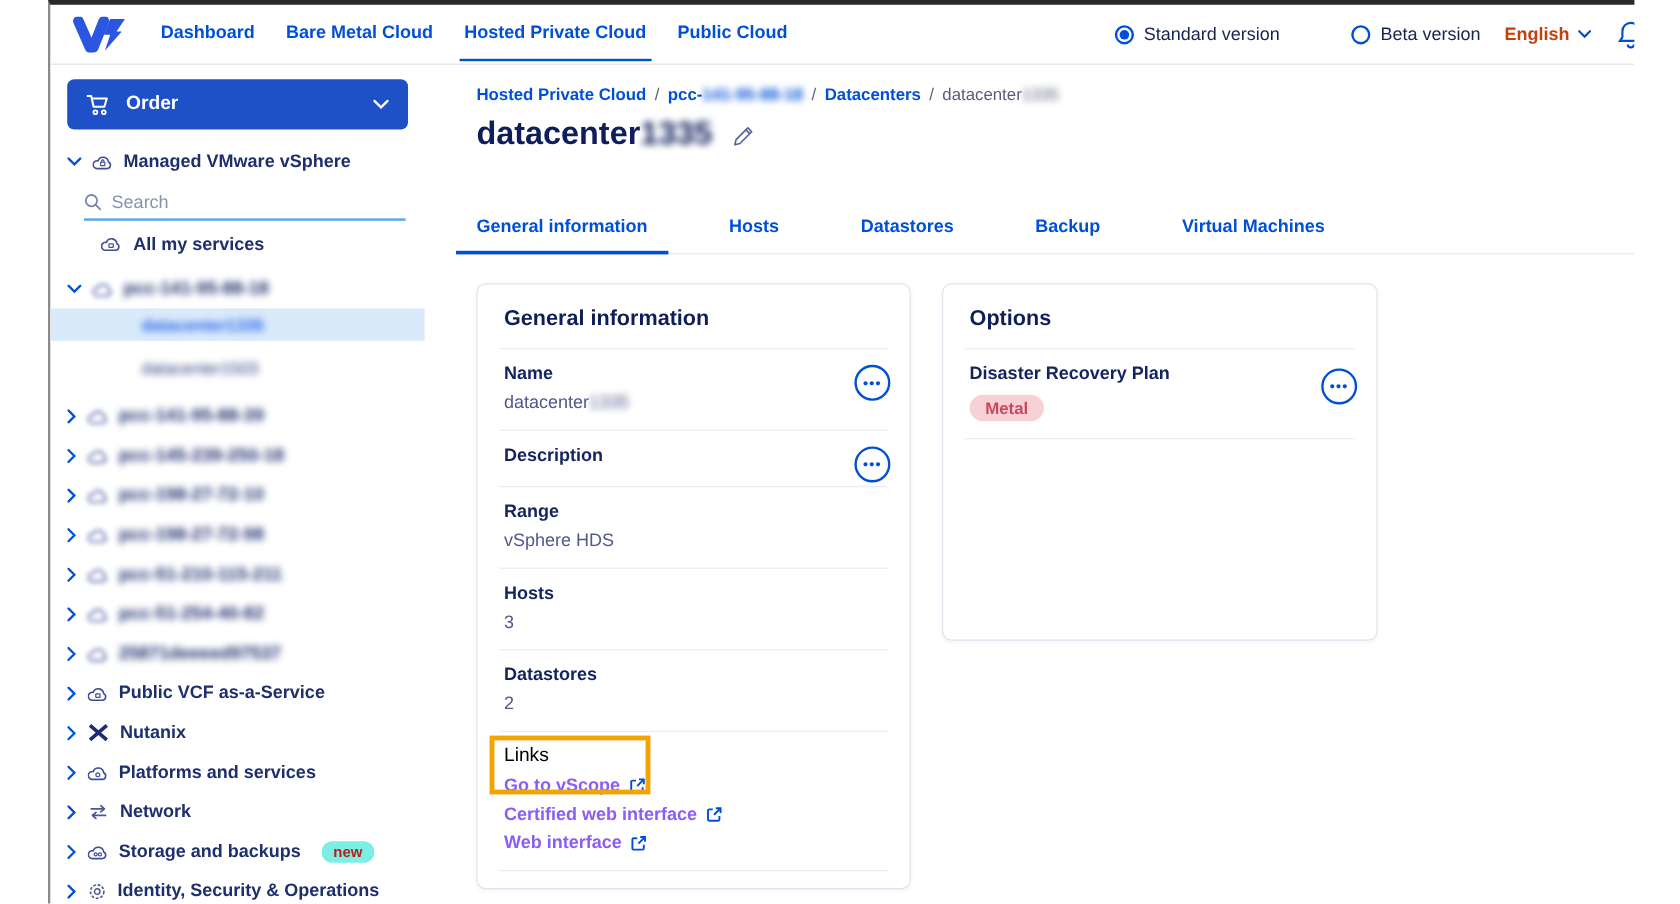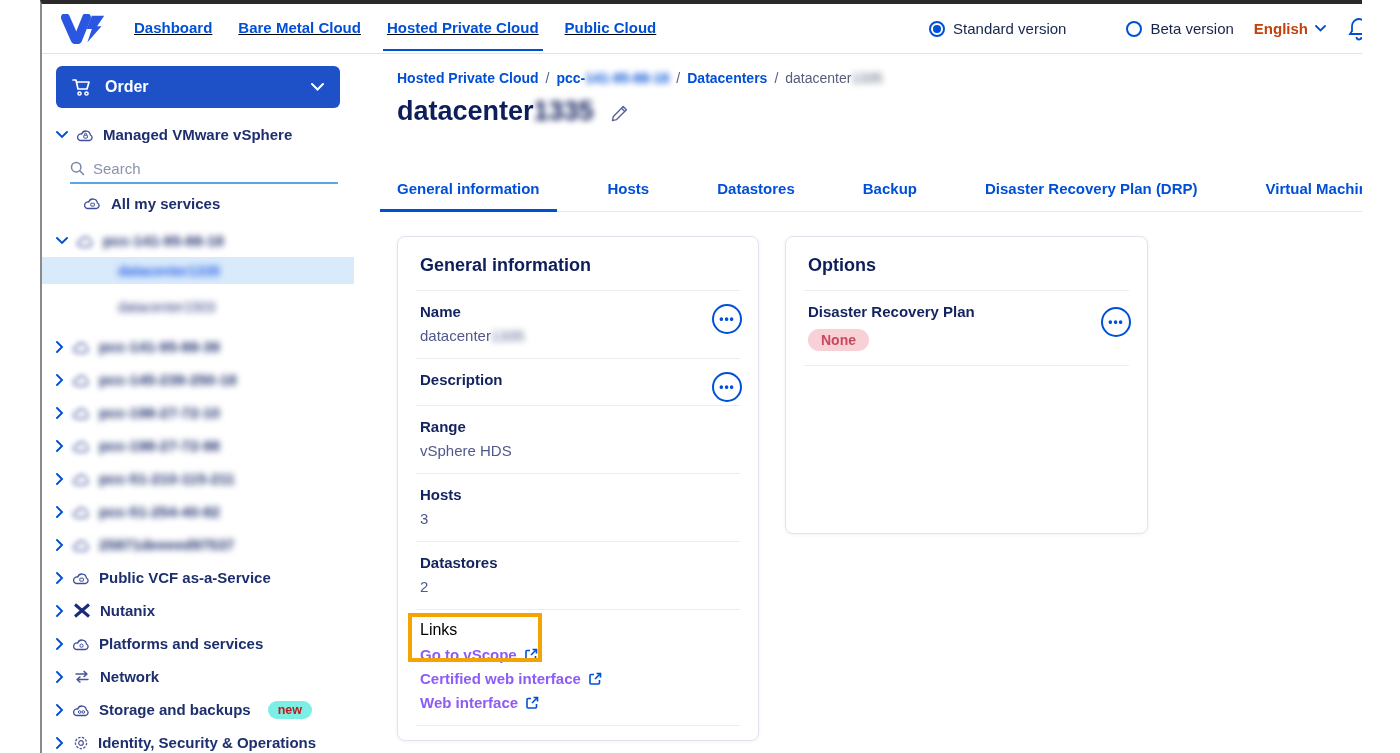--- a/index.html
+++ b/index.html
@@ -5,21 +5,21 @@
   * { margin:0; padding:0; box-sizing:border-box; }
   html,body { width:1400px; height:753px; background:#ffffff; font-family:"Liberation Sans",sans-serif; overflow:hidden; }
 
   .frame { position:absolute; left:40px; top:0; width:1322px; height:753px; background:#fff;
            border-top:4px solid #2a2a2a; border-left:2px solid #8a8a8a; overflow:hidden; }
 
   
   .hdr { position:absolute; top:0; left:0; right:0; height:50px; background:#fff;
          border-bottom:1px solid #e3e3e8; display:flex; align-items:center; z-index:9; }
   .logo { margin:0 28px 0 18px; display:flex; align-items:center; }
-  .topnav { display:flex; gap:26px; height:50px;text-decoration:underline; }
+  .topnav { display:flex; gap:26px; height:50px; }
   .nav-item { font-size:15px; font-weight:bold; color:#0050d7; line-height:48px; position:relative; cursor:pointer; }
   .nav-item.active::after { content:''; position:absolute; left:-4px; right:-4px; bottom:3px; height:2px; background:#0050d7; }
   .hdr-right { margin-left:auto; display:flex; align-items:center; gap:20px; margin-right:-8px; }
   .radio-opt { display:flex; align-items:center; gap:8px; font-size:15px; color:#16254e; cursor:pointer;padding-left:40px; }
   .radio { width:16px; height:16px; border:2px solid #0050d7; border-radius:50%; display:flex; align-items:center; justify-content:center; flex:none; }
   .radio.sel::after { content:''; width:8px; height:8px; border-radius:50%; background:#0050d7; }
   .lang { display:flex; align-items:center; gap:7px; font-size:15px; font-weight:bold; color:#c2410c; cursor:pointer; }
 
   
   .sidebar { position:absolute; top:50px; left:0; width:312px; bottom:0; background:#fff; overflow:hidden; }
@@ -396,21 +396,20 @@
             <path d="M11.6 4.2 l3.2 3.2" stroke="#5a6398" stroke-width="1.4"></path>
           </svg>
       </span>
     </div>
 
     <div class="tabs">
       <div class="tab active">General information</div>
       <div class="tab">Hosts</div>
       <div class="tab">Datastores</div>
       <div class="tab">Backup</div>
-      <div class="tab">Disaster Recovery Plan (DRP)</div>
       <div class="tab">Virtual Machines</div>
     </div>
 
     <div class="cards">
 
       <div class="card general">
         <div class="card-title">General information</div>
         <div class="cdiv"></div>
 
         <div class="crow">
@@ -473,21 +472,21 @@
         </div>
         <div class="cdiv"></div>
         <div style="height:14px"></div>
       </div>
 
       <div class="card options">
         <div class="card-title">Options</div>
         <div class="cdiv"></div>
         <div class="crow">
           <div class="rl">Disaster Recovery Plan</div>
-          <div class="none-badge">None</div>
+          <div class="none-badge">Metal</div>
           <div class="menu-btn" style="top:16px;">•••</div>
         </div>
         <div class="cdiv"></div>
       </div>
     </div>
 
   </div>
 </div>
 
 </body></html>

